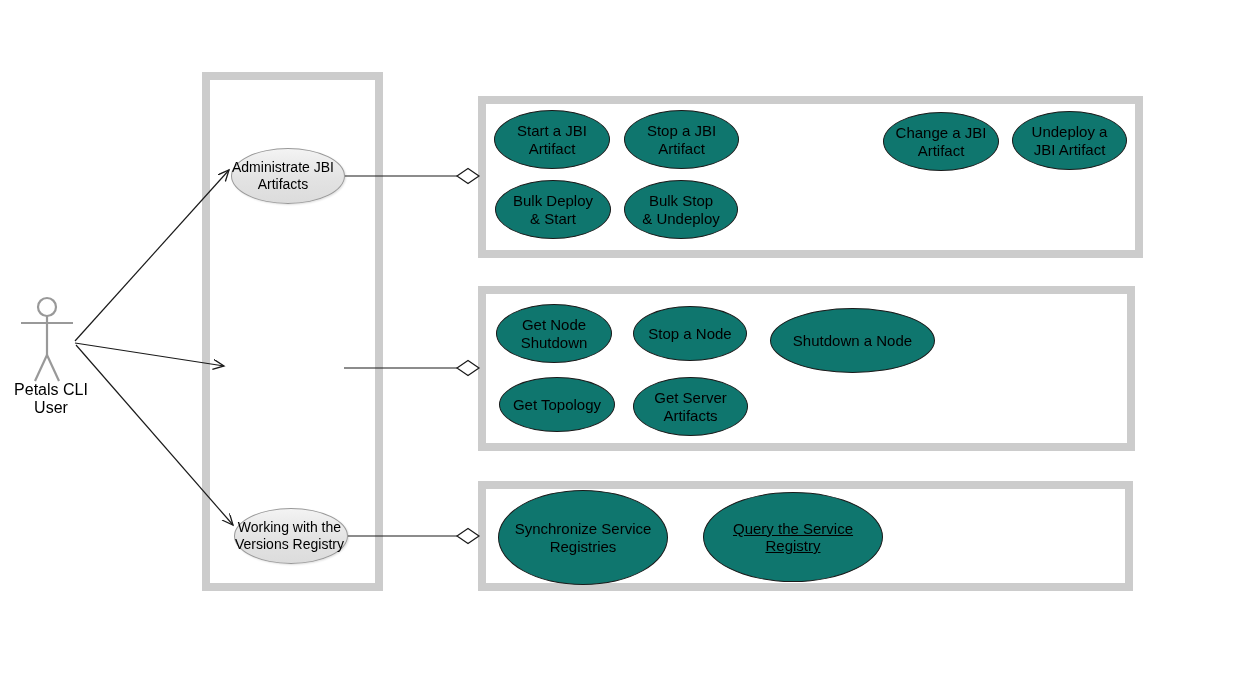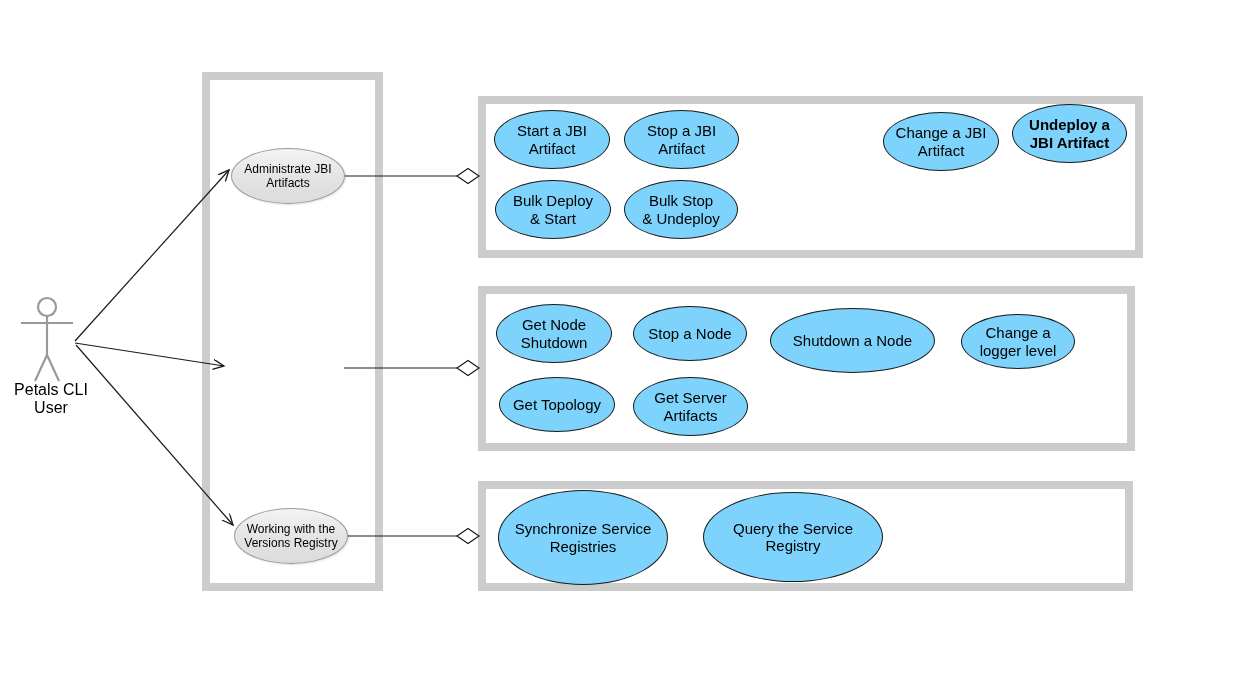--- a/index.html
+++ b/index.html
@@ -13,27 +13,27 @@
   #canvas{
     position:relative;width:1239px;height:689px;background:#ffffff;overflow:hidden;
     font-family:"Liberation Sans", sans-serif;color:#000;
   }
   .frame-box{
     position:absolute;border:8px solid var(--frame);background:#ffffff;box-sizing:border-box;
   }
   .cat-ellipse{
     position:absolute;border-radius:50%;border:1px solid var(--category_border);
     background:linear-gradient(to bottom,#f3f3f3 0%,#e3e3e3 55%,#dcdcdc 100%);
-    display:flex;align-items:center;justify-content:center;text-align:center;
-    font-size:12px;line-height:1.2;white-space:pre-line;box-sizing:border-box;
+    display:flex;align-items:center;text-align:center;
+    font-size:14px;line-height:1.2;white-space:pre-line;box-sizing:border-box;
     box-shadow:1px 1px 2px rgba(0,0,0,0.12);
   }
   .uc-ellipse{
     position:absolute;border-radius:50%;border:1.3px solid var(--usecase_border);
-    background:#7dd3fc;display:flex;align-items:center;justify-content:center;
+    background:#0f766e;display:flex;align-items:center;justify-content:center;
     text-align:center;font-size:15px;line-height:1.15;white-space:pre-line;
     box-sizing:border-box;
   }
   .actor-label{
     position:absolute;left:4px;top:381px;width:94px;text-align:center;font-size:16px;
   }
   #overlay{position:absolute;left:0;top:0;pointer-events:none;}
 </style>
 </head>
 <body>
@@ -59,21 +59,21 @@
 Artifact</span>
   </div>
   <div class="uc-ellipse" style="left:624px;top:110px;width:115px;height:59px;">
     <span>Stop a JBI
 Artifact</span>
   </div>
   <div class="uc-ellipse" style="left:883px;top:112px;width:116px;height:59px;">
     <span>Change a JBI
 Artifact</span>
   </div>
-  <div class="uc-ellipse" style="left:1012px;top:104px;width:115px;height:59px;font-weight:bold;">
+  <div class="uc-ellipse" style="left:1012px;top:111px;width:115px;height:59px;">
     <span>Undeploy a
 JBI Artifact</span>
   </div>
   <div class="uc-ellipse" style="left:495px;top:180px;width:116px;height:59px;">
     <span>Bulk Deploy
 &amp; Start</span>
   </div>
   <div class="uc-ellipse" style="left:624px;top:180px;width:114px;height:59px;">
     <span>Bulk Stop
 &amp; Undeploy</span>
@@ -82,37 +82,33 @@
   <div class="uc-ellipse" style="left:496px;top:304px;width:116px;height:59px;">
     <span>Get Node
 Shutdown</span>
   </div>
   <div class="uc-ellipse" style="left:633px;top:306px;width:114px;height:55px;">
     <span>Stop a Node</span>
   </div>
   <div class="uc-ellipse" style="left:770px;top:308px;width:165px;height:65px;">
     <span>Shutdown a Node</span>
   </div>
-  <div class="uc-ellipse" style="left:961px;top:314px;width:114px;height:55px;">
-    <span>Change a
-logger level</span>
-  </div>
   <div class="uc-ellipse" style="left:499px;top:377px;width:116px;height:55px;">
     <span>Get Topology</span>
   </div>
   <div class="uc-ellipse" style="left:633px;top:377px;width:115px;height:59px;">
     <span>Get Server
 Artifacts</span>
   </div>
 
   <div class="uc-ellipse" style="left:498px;top:490px;width:170px;height:95px;">
     <span>Synchronize Service
 Registries</span>
   </div>
-  <div class="uc-ellipse" style="left:703px;top:492px;width:180px;height:90px;">
+  <div class="uc-ellipse" style="left:703px;top:492px;width:180px;height:90px;text-decoration:underline;">
     <span>Query the Service
 Registry</span>
   </div>
 
   <div class="actor-label">Petals CLI User</div>
 
   <svg id="overlay" width="1239" height="689" viewBox="0 0 1239 689">
     <defs>
       <marker id="openArrow" markerWidth="14" markerHeight="12" refX="11" refY="5" orient="auto" markerUnits="userSpaceOnUse">
         <path d="M0,0 L11,5 L0,10" fill="none" stroke="var(--line)" stroke-width="1.3"></path>

